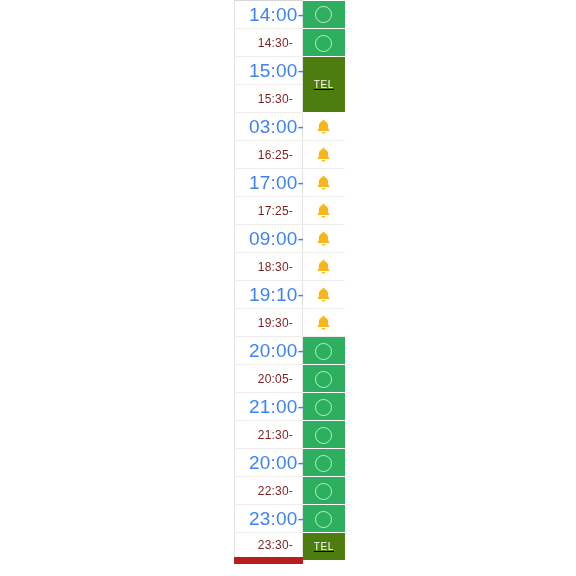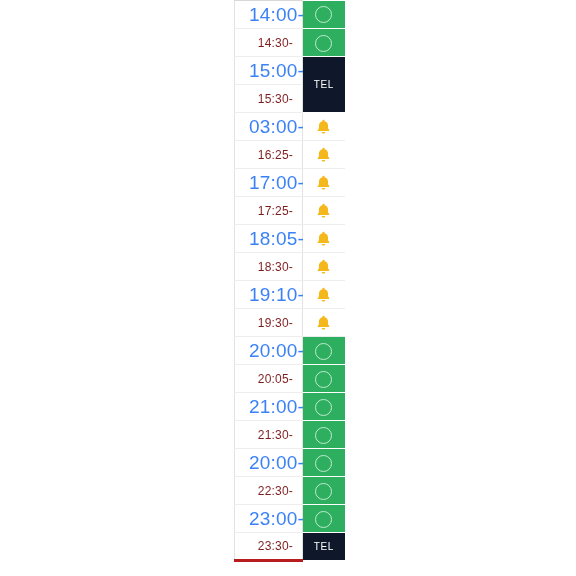--- a/index.html
+++ b/index.html
@@ -51,38 +51,39 @@
     color: #3b82f6;
     border-top: 1px solid #d8d8d8;
     padding-left: 14px;
   }
   
   tr.half td.time {
     font-size: 12px;
     color: #7f1d1d;
   }
   tr.first-row td.time { border-top: 1px solid #d8d8d8; }
-  tr.last-row td.time { border-bottom: 3px solid #b91c1c; }
+  tr.last-row td.time { border-bottom: 7px solid #b91c1c; }
 
   
   td.status {
     height: 28px;
     box-sizing: border-box;
     padding: 0;
     text-align: center;
     vertical-align: middle;
     background: #ffffff;
     border-bottom: 1px solid #ffffff;
   }
   td.status.s-free {
     background: #2eaf5f;
     border-bottom: 1px solid #ffffff;
   }
   td.status.s-tel {
-    background: #0f172a;
+    background: #4d7c0f;
+    text-decoration: underline;
   }
   td.status.s-bell {
     background: #ffffff;
     border-bottom: 1px solid #ededed;
   }
   tr.hour td.status.s-bell { border-top: 1px solid #e6e6e6; }
 
   
   .circle-mark {
     display: inline-block;
@@ -162,21 +163,21 @@
               </svg></span></td>
         </tr>
         <tr class="half">
           <td class="time">17:25-</td>
           <td class="status s-bell"><span class="bell-mark"><svg width="15" height="16" viewBox="0 0 24 26">
                 <path d="M12 1.2c-1.0 0-1.8.8-1.8 1.8v.7C6.9 4.4 4.6 7.2 4.6 10.6v4.6l-2.0 3.1c-.4.6 0 1.4.8 1.4h17.2c.8 0 1.2-.8.8-1.4l-2.0-3.1v-4.6c0-3.4-2.3-6.2-5.6-6.9v-.7c0-1-.8-1.8-1.8-1.8z" fill="#f5b81c"></path>
                 <path d="M9.1 21.0c.3 1.6 1.5 2.7 2.9 2.7s2.6-1.1 2.9-2.7z" fill="#f5b81c"></path>
               </svg></span></td>
         </tr>
         <tr class="hour">
-          <td class="time">18:05-</td>
+          <td class="time">09:00-</td>
           <td class="status s-bell"><span class="bell-mark"><svg width="15" height="16" viewBox="0 0 24 26">
                 <path d="M12 1.2c-1.0 0-1.8.8-1.8 1.8v.7C6.9 4.4 4.6 7.2 4.6 10.6v4.6l-2.0 3.1c-.4.6 0 1.4.8 1.4h17.2c.8 0 1.2-.8.8-1.4l-2.0-3.1v-4.6c0-3.4-2.3-6.2-5.6-6.9v-.7c0-1-.8-1.8-1.8-1.8z" fill="#f5b81c"></path>
                 <path d="M9.1 21.0c.3 1.6 1.5 2.7 2.9 2.7s2.6-1.1 2.9-2.7z" fill="#f5b81c"></path>
               </svg></span></td>
         </tr>
         <tr class="half">
           <td class="time">18:30-</td>
           <td class="status s-bell"><span class="bell-mark"><svg width="15" height="16" viewBox="0 0 24 26">
                 <path d="M12 1.2c-1.0 0-1.8.8-1.8 1.8v.7C6.9 4.4 4.6 7.2 4.6 10.6v4.6l-2.0 3.1c-.4.6 0 1.4.8 1.4h17.2c.8 0 1.2-.8.8-1.4l-2.0-3.1v-4.6c0-3.4-2.3-6.2-5.6-6.9v-.7c0-1-.8-1.8-1.8-1.8z" fill="#f5b81c"></path>
                 <path d="M9.1 21.0c.3 1.6 1.5 2.7 2.9 2.7s2.6-1.1 2.9-2.7z" fill="#f5b81c"></path>

